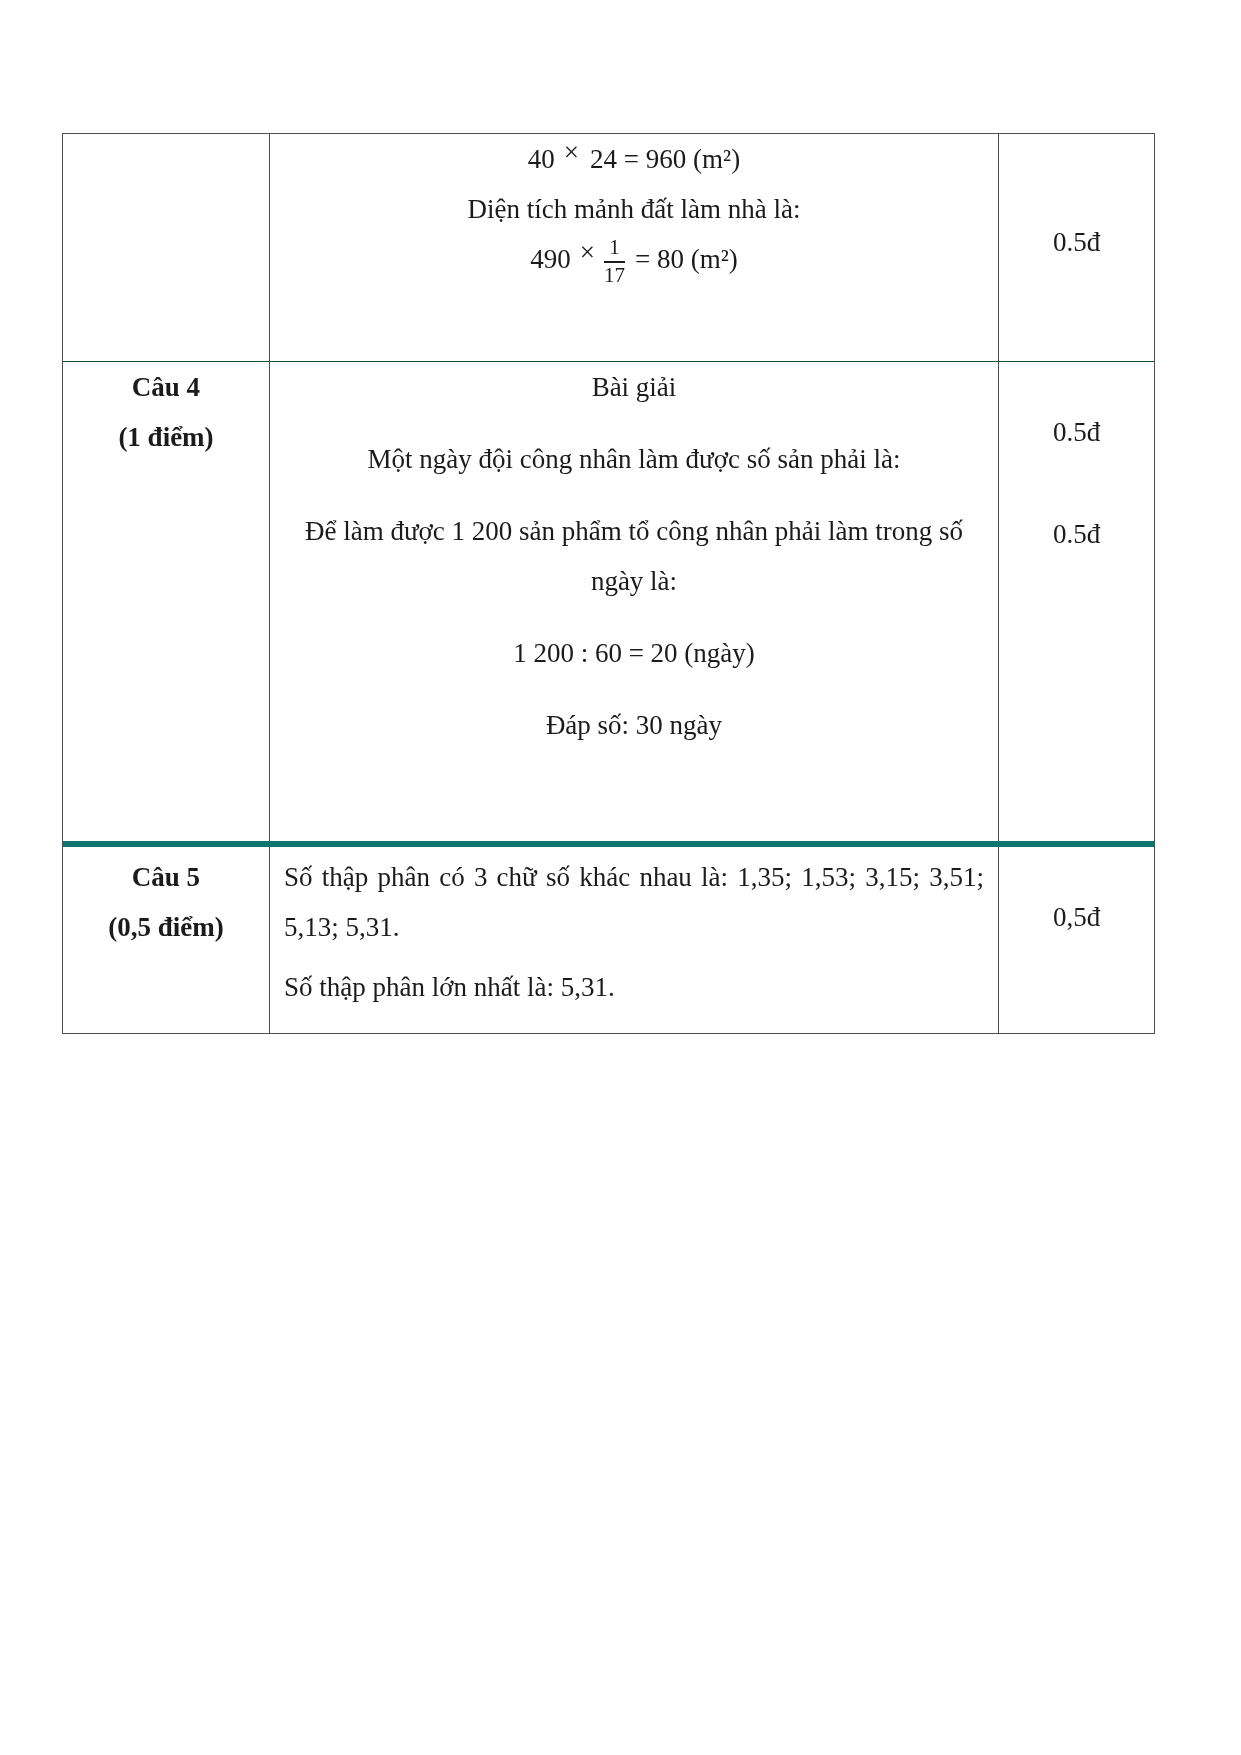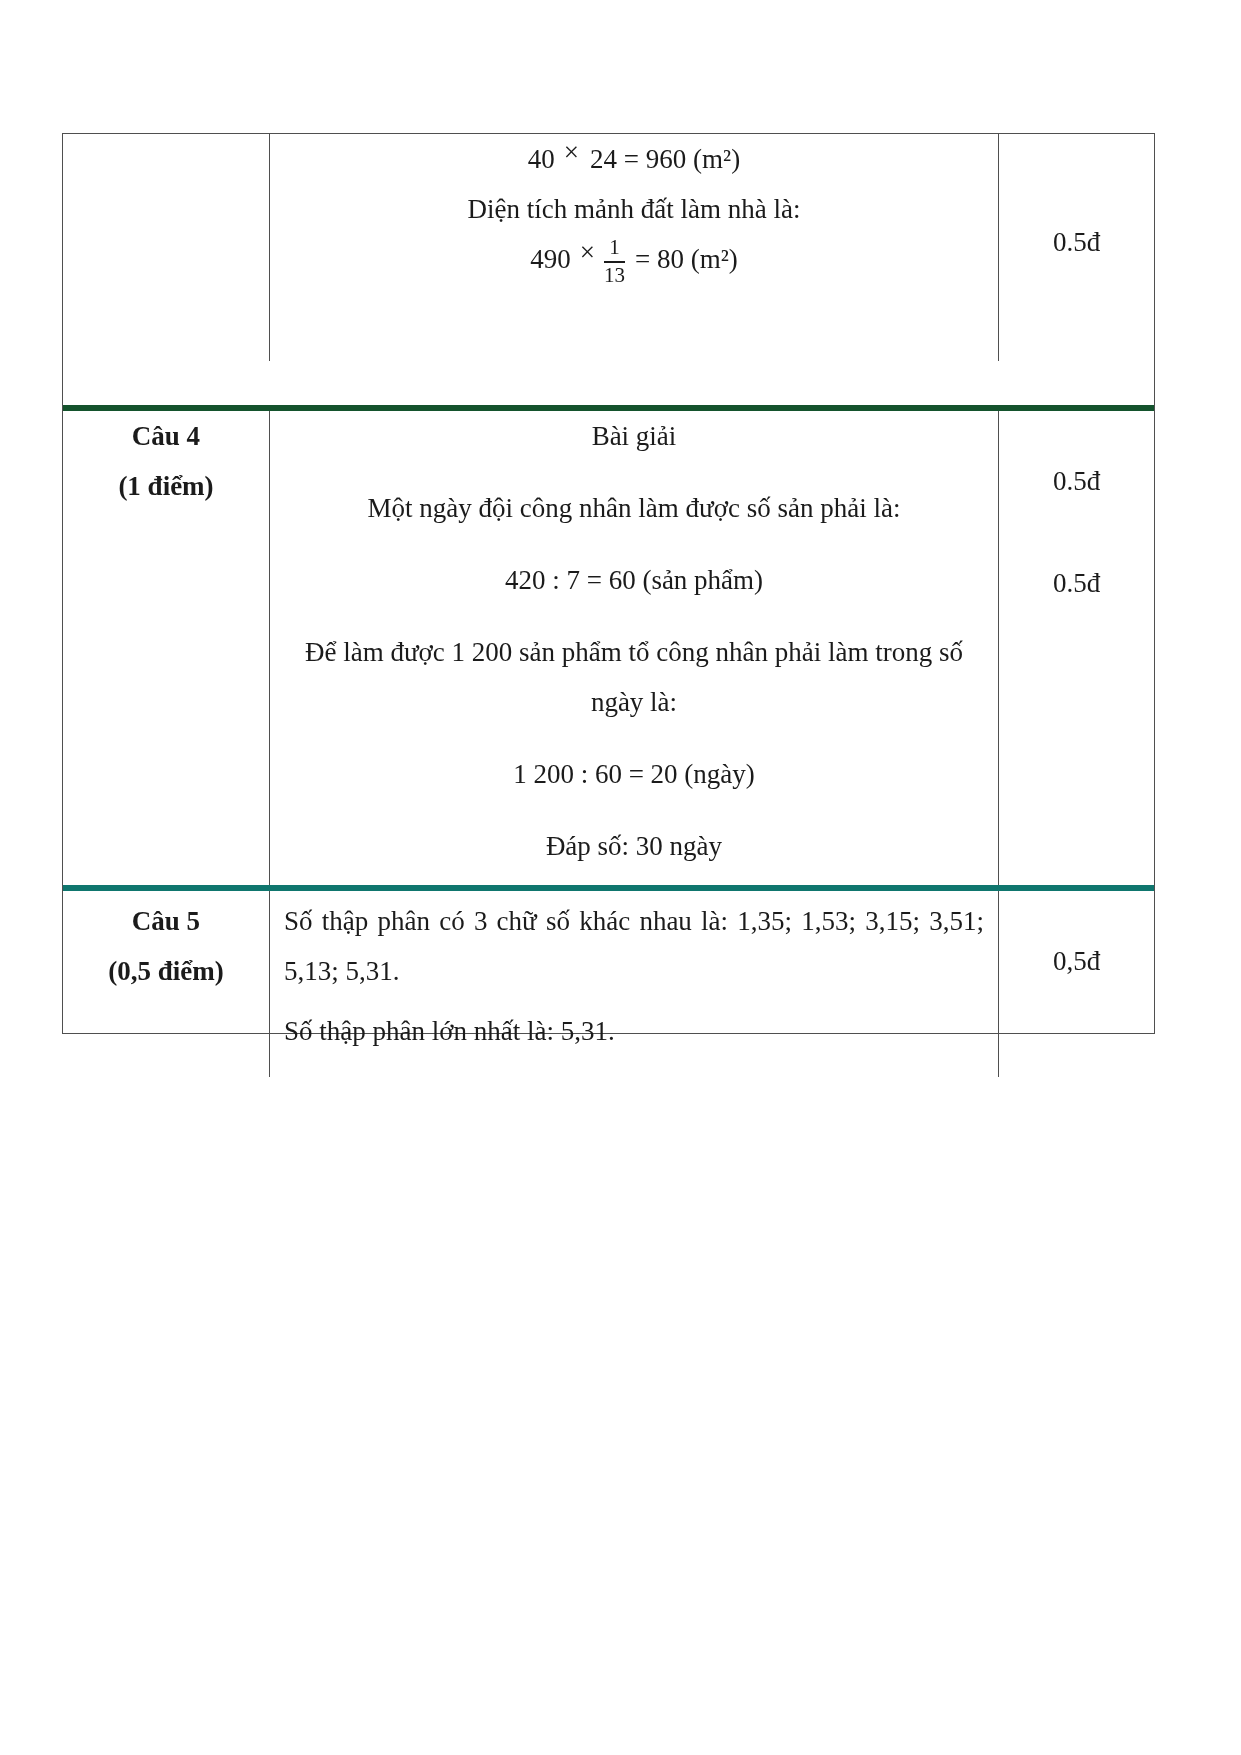--- a/index.html
+++ b/index.html
@@ -18,21 +18,21 @@
     border: 1px solid #4f4f4f;
     box-sizing: border-box;
     background: #ffffff;
   }
   .row {
     display: grid;
     grid-template-columns: 206px 729px 156px;
     box-sizing: border-box;
   }
   .row-1 { height: 227px; }
-  .row-2 { height: 480px; border-top: 6px solid #14532d; margin-top: 44px; }
+  .row-2 { height: 480px; border-top: 1px solid #14532d; }
   .row-3 { height: 192px; border-top: 6px solid #0f766e; }
   .cell { box-sizing: border-box; overflow: visible; }
   .cell + .cell { border-left: 1px solid #4f4f4f; }
 
   .label-cell {
     text-align: center;
     font-weight: bold;
   }
   .label-cell .lline { line-height: 50px; height: 50px; }
   .row-3 .label-cell { padding-top: 5px; }
@@ -95,36 +95,35 @@
 </head>
 <body>
 
 <div class="answer-table">
 
   <div class="row row-1">
     <div class="cell label-cell"></div>
     <div class="cell content-cell">
       <p class="line"><span>40</span><span class="times">×</span><span class="eq-rhs">24 = 960 (m²)</span></p>
       <p class="line">Diện tích mảnh đất làm nhà là:</p>
-      <p class="line"><span>490</span><span class="times">×</span><span class="frac"><span class="num">1</span><span class="den">13</span></span><span class="eq-rhs">= 80 (m²)</span></p>
+      <p class="line"><span>490</span><span class="times">×</span><span class="frac"><span class="num">1</span><span class="den">17</span></span><span class="eq-rhs">= 80 (m²)</span></p>
     </div>
     <div class="cell score-cell score-center">
       <span>0.5đ</span>
     </div>
   </div>
 
   <div class="row row-2">
     <div class="cell label-cell">
       <div class="lline">Câu 4</div>
       <div class="lline">(1 điểm)</div>
     </div>
     <div class="cell content-cell">
       <p class="line">Bài giải</p>
       <p class="line gap">Một ngày đội công nhân làm được số sản phải là:</p>
-      <p class="line gap">420 : 7 = 60 (sản phẩm)</p>
       <p class="para gap">Để làm được 1 200 sản phẩm tổ công nhân phải làm trong số ngày là:</p>
       <p class="line gap">1 200 : 60 = 20 (ngày)</p>
       <p class="line gap">Đáp số: 30 ngày</p>
     </div>
     <div class="cell score-cell">
       <div class="score-line first">0.5đ</div>
       <div class="score-line second">0.5đ</div>
     </div>
   </div>
 

